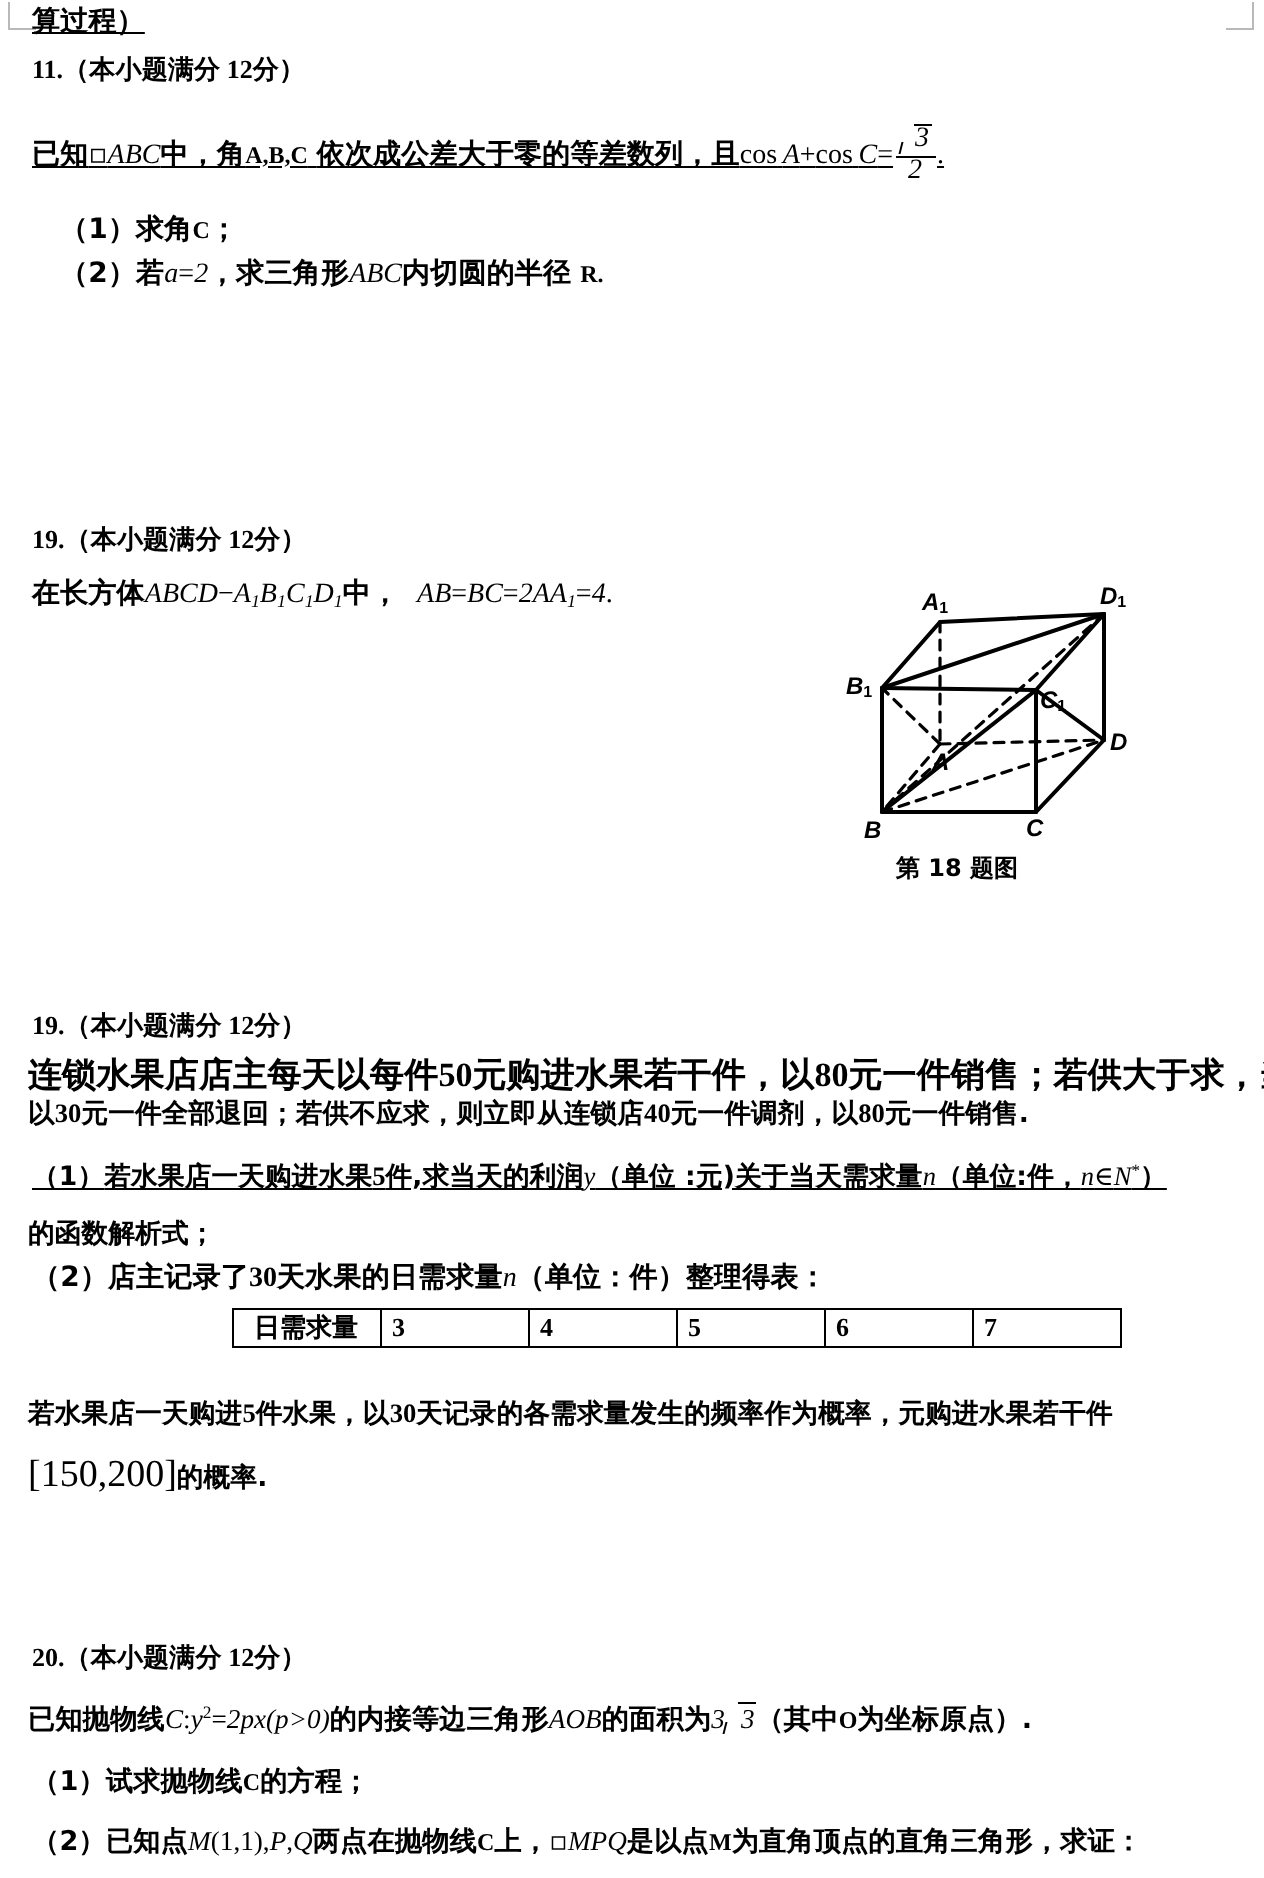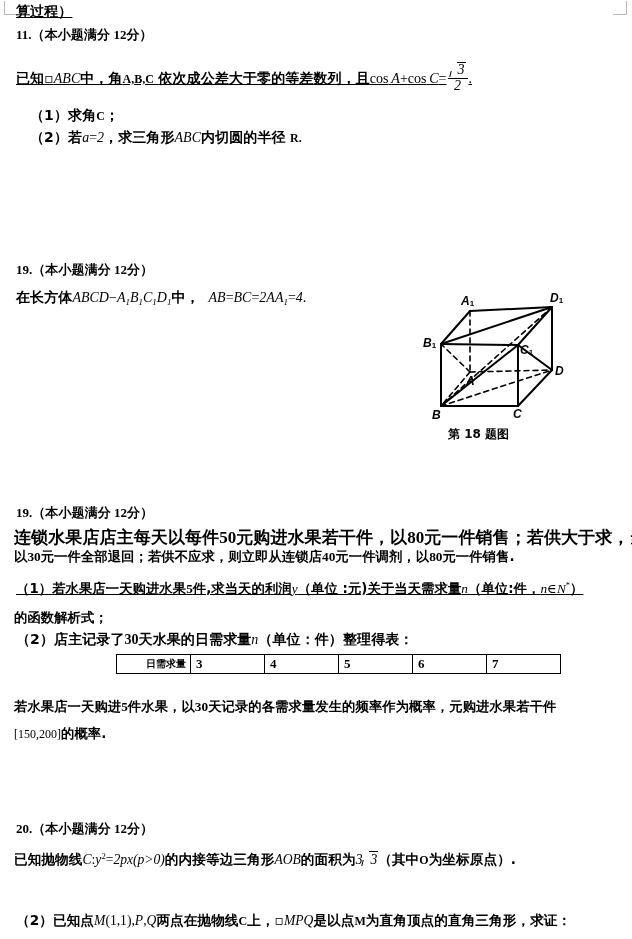--- a/index.html
+++ b/index.html
@@ -90,22 +90,22 @@
   .dtable td {
     border: 1px solid #000;
     height: 18px;
     padding: 0 4px;
     vertical-align: middle;
   }
   .dtable td.hdr {
     width: 66px;
     font-family: "DejaVu Sans", "Liberation Sans", sans-serif;
     font-weight: bold;
-    font-size: 10px;
-    text-align: right;
+    font-size: 13px;
+    text-align: center;
     padding-left: 3px;
   }
   .dtable td.val {
     width: 64px;
     font-family: "Liberation Serif", "DejaVu Serif", serif;
     font-weight: bold;
     text-align: left;
     padding-left: 5px;
   }
 
@@ -246,29 +246,32 @@
       <td class="val">7</td>
     </tr>
   </tbody>
     </table>
 
   <div class="tb" style="left:14px; top:700px; font-size:13.3px;">
     <span class="cn">若水果店一天购进</span><span class="num">5</span><span class="cn">件水果，以</span><span class="num">30</span><span class="cn">天记录的各需求量发生的频率作为概率，元购进水果若干件</span>
   </div>
 
   <div class="tb" style="left:14px; top:727px; font-size:13.3px;">
-    <span class="mr" style="font-size:12px;">[150,200]</span><span class="cn">的概率.</span>
+    <span class="mr" style="font-size:19px;">[150,200]</span><span class="cn">的概率.</span>
   </div>
 
   <div class="tb qhead" style="left:16px; top:822px;">
     <span class="num">20.</span><span class="cn">（</span><span class="cn">本小题满分</span><span class="num">&nbsp;</span><span class="num">12</span><span class="cn">分</span><span class="cn">）</span>
   </div>
 
   <div class="tb" style="left:14px; top:851px; font-size:13.6px;">
     <span class="cn">已知抛物线</span><span class="mi">C</span><span class="mr">:</span><span class="mi">y</span><span class="mr sup">2</span><span class="mr">=</span><span class="mi">2px</span><span class="mi">(p&gt;0)</span><span class="cn">的内接等边三角形</span><span class="mi">AOB</span><span class="cn">的面积为</span><span class="mi">3</span><span class="sqrt"><span class="rad mi">3</span></span><span class="cn">（其中</span><span class="num" style="font-size:12px;">O</span><span class="cn">为坐标原点）.</span>
   </div>
 
+  <div class="tb" style="left:16px; top:884px; font-size:13.6px;">
+    <span class="cn">（1）</span><span class="cn">试求抛物线</span><span class="num" style="font-size:12px;">C</span><span class="cn">的方程；</span>
+  </div>
 
   <div class="tb" style="left:16px; top:913px; font-size:13.6px;">
     <span class="cn">（2）</span><span class="cn">已知点</span><span class="mi">M</span><span class="mr">(1,1)</span><span class="mr">,</span><span class="mi">P</span><span class="mr">,</span><span class="mi">Q</span><span class="cn">两点在抛物线</span><span class="num" style="font-size:12px;">C</span><span class="cn">上，</span><span class="cn">▫</span><span class="mi">MPQ</span><span class="cn">是以点</span><span class="num" style="font-size:12px;">M</span><span class="cn">为直角顶点的直角三角形，求证：</span>
   </div>
 
 </div>
 
 </body></html>

